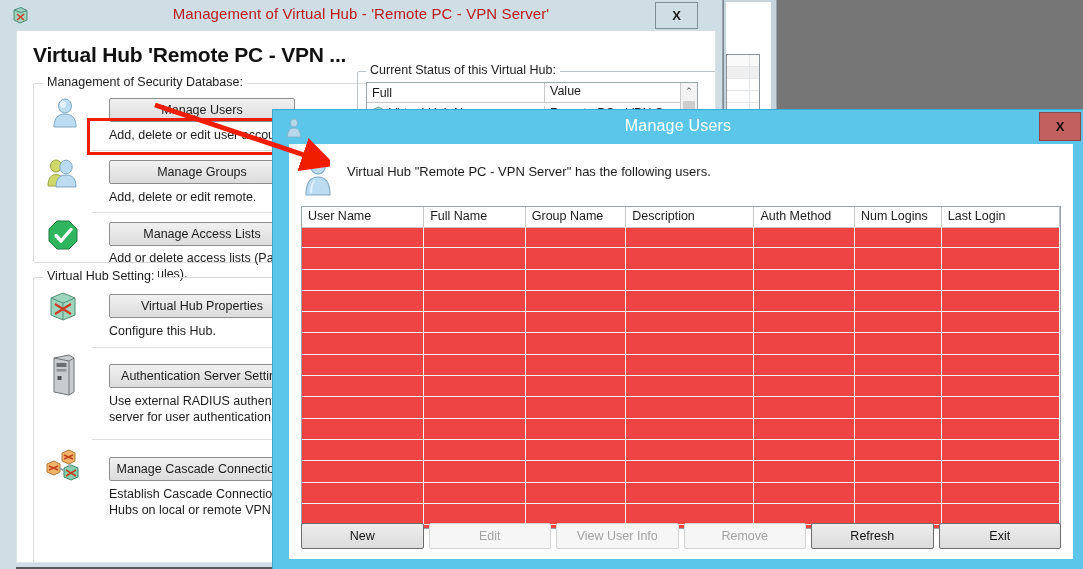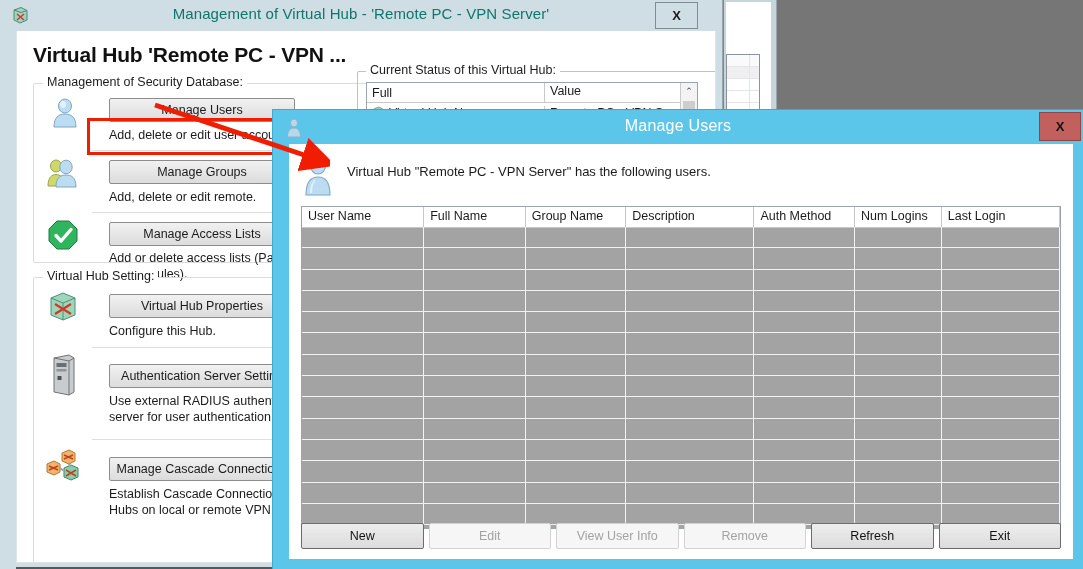--- a/index.html
+++ b/index.html
@@ -31,21 +31,21 @@
     border-right:1px solid #9aa4ab;
     box-sizing:border-box;
   }
   #main-titlebar{
     position:absolute;left:0;top:0;right:0;height:31px;
     background:#cfdde4;
     display:flex;align-items:center;
   }
   #main-title-text{
     position:absolute;left:0;right:0;top:5px;text-align:center;
-    font-size:15px;color:#0f766e;font-family:"Liberation Sans",sans-serif;
+    font-size:15px;color:#b91c1c;font-family:"Liberation Sans",sans-serif;
     letter-spacing:.1px;
   }
   #main-app-icon{
     position:absolute;left:11px;top:6px;width:19px;height:19px;
   }
   #main-close{
     position:absolute;right:24px;top:2px;width:41px;height:25px;
     background:#cfdde4;border:1px solid #7d8c95;
     display:flex;align-items:center;justify-content:center;
     font-size:13px;font-weight:bold;color:#1b1b1b;cursor:pointer;
@@ -125,21 +125,21 @@
     background:#ffffff;
   }
   #dlg-msg-icon{position:absolute;left:12px;top:12px;width:34px;height:40px;}
   #dlg-msg{
     position:absolute;left:58px;top:20px;font-size:13px;color:#1b1b1b;
   }
 
   
   #user-table{
     position:absolute;left:12px;top:62px;right:12px;height:323px;
-    border:1px solid #9aa4ab;background:#a3a3a3;overflow:hidden;box-sizing:border-box;
+    border:1px solid #9aa4ab;background:#ef4444;overflow:hidden;box-sizing:border-box;
   }
   #ut-head{display:flex;height:20px;border-bottom:1px solid #c7c7c7;background:#fff;}
   #ut-head .th{
     font-size:12.5px;color:#1b1b1b;padding:2px 0 0 6px;
     border-right:1px solid #c7c7c7;box-sizing:border-box;white-space:nowrap;
   }
   #ut-body{position:absolute;left:0;right:0;top:20px;bottom:0;}
   #ut-body .tr{height:20.3px;border-bottom:1px solid #f1f2f3;display:flex;}
   #ut-body .tr .td{border-right:1px solid #f1f2f3;box-sizing:border-box;}
 

